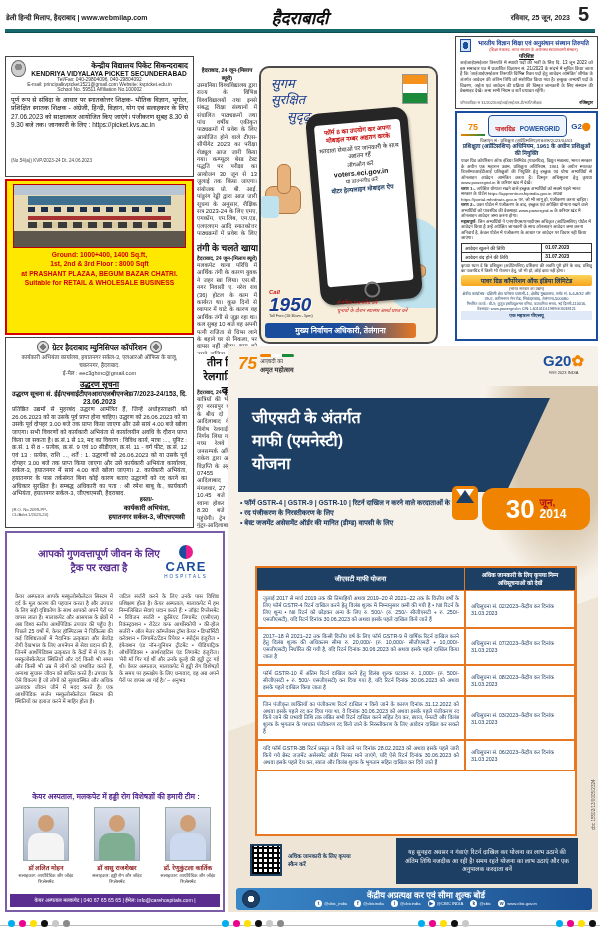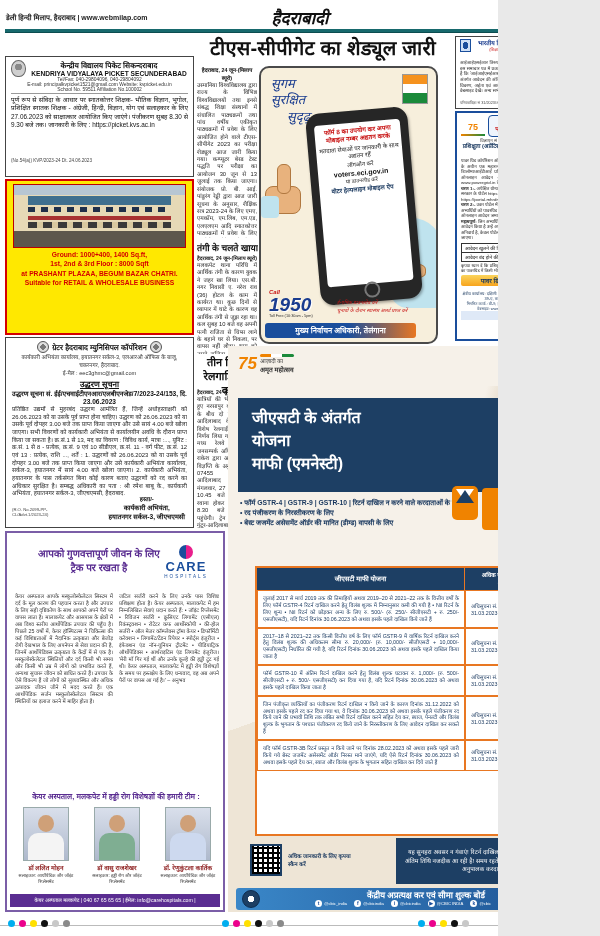--- a/index.html
+++ b/index.html
@@ -1,16 +1,16 @@
 <!DOCTYPE html>
 <html><head>
 <meta charset="utf-8">
 <style>
   html,body{margin:0;padding:0;background:#e9e9e9;}
-  .page{position:relative;width:498px;height:936px;background:#fff;overflow:hidden;
+  .page{position:relative;width:600px;height:936px;background:#fff;overflow:hidden;
         font-family:"Liberation Sans",sans-serif;color:#111;}
   .abs{position:absolute;}
   .ctr{text-align:center;}
   .just{text-align:justify;text-justify:inter-word;overflow:hidden;word-break:break-word;}
   .box{border:1px solid #444;background:#fff;box-sizing:border-box;}
   .masthead{font-family:"DejaVu Serif",serif;font-style:italic;font-weight:bold;}
   .dl{font-weight:bold;text-align:center;}
   
   .doc-photo{width:44px;height:52px;margin:0 auto;position:relative;overflow:hidden;
              border:1px solid #9aa;background:linear-gradient(#d9dfeb,#aeb9cc);}
@@ -36,21 +36,21 @@
   <div class="abs" style="left:6px;top:13px;width:180px;font-size:7px;font-weight:bold;color:#222;">डेली हिन्दी मिलाप, हैदराबाद | www.webmilap.com</div>
   <div class="abs masthead ctr" style="left:230px;top:6px;width:140px;font-size:17px;color:#111;">हैदराबादी</div>
   <div class="abs" style="left:440px;top:13px;width:130px;text-align:right;font-size:7px;font-weight:bold;color:#222;">रविवार, 25 जून, 2023</div>
   <div class="abs" style="left:578px;top:3px;width:20px;font-size:20px;font-weight:bold;color:#222;">5</div>
   <div class="abs" style="left:5px;top:29px;width:590px;height:3px;background:#17696d;border-bottom:1px solid #0c4d50;"></div>
 
   <div class="abs box" style="left:5px;top:56px;width:189px;height:121px;padding:3px 5px;">
     <div style="display:flex;align-items:center;gap:4px;">
       <div style="width:13px;height:15px;border-radius:50% 50% 45% 45%;background:radial-gradient(circle at 50% 40%,#888 30%,#cfcfcf 31%);border:1px solid #666;flex:0 0 auto;"></div>
       <div style="flex:1;text-align:center;">
-        <div style="font-size:7.5px;font-weight:bold;">केन्द्रीय विद्यालय पिकेट सिकन्दराबाद</div>
+        <div style="font-size:7.5px;font-weight:bold;text-align:right;">केन्द्रीय विद्यालय पिकेट सिकन्दराबाद</div>
         <div style="font-size:6.6px;font-weight:bold;">KENDRIYA VIDYALAYA PICKET SECUNDERABAD</div>
       </div>
     </div>
     <div class="ctr" style="font-size:4.9px;color:#333;">Tel/Fax: 040-29804096, 040-29804092</div>
     <div class="ctr" style="font-size:4.9px;color:#333;">E-mail: principalkvpicket1521@gmail.com  Website: kvpicket.edu.in</div>
     <div class="ctr" style="font-size:4.9px;color:#333;border-bottom:1px solid #999;padding-bottom:1px;">School No. 59511  Affiliation No.100002</div>
     <div class="just" style="margin-top:2px;font-size:6.4px;line-height:1.32;height:62px;">पूर्ण रूप से संविदा के आधार पर स्नातकोत्तर शिक्षक- भौतिक विज्ञान, भूगोल, प्रशिक्षित स्नातक शिक्षक - अंग्रेजी, हिन्दी, विज्ञान, योग एवं सलाहकार के लिए 27.06.2023 को साक्षात्कार आयोजित किए जाएंगे। पंजीकरण सुबह 8.30 से 9.30 बजे तक। जानकारी के लिए : https://picket.kvs.ac.in</div>
     <div style="font-size:4.6px;color:#444;">(No.54(a)) KVP/2023-24 Dt. 24.06.2023</div>
   </div>
 
@@ -82,21 +82,20 @@
     <div class="ctr" style="font-size:6.6px;font-weight:bold;">उद्धरण सूचना सं. ईई/एचवाईटीएनआर/एलबीएनजेड/7/2023-24/153, दि. 23.06.2023</div>
     <div class="just" style="font-size:5.9px;line-height:1.3;height:104px;margin-top:1px;color:#222;">प्रतिष्ठित उद्यमों से मुहरबंद उद्धरण आमंत्रित हैं, जिन्हें अधोहस्ताक्षरी को 26.06.2023 को या उसके पूर्व प्राप्त होना चाहिए। उद्धरण को 26.06.2023 को या उसके पूर्व दोपहर 3.00 बजे तक प्राप्त किया जाएगा और उसे सायं 4.00 बजे खोला जाएगा। सभी विवरणों को कार्यकारी अभियंता से कार्यालयीन अवधि के दौरान प्राप्त किया जा सकता है। क्र.सं.1 से 13, मद का विवरण : विविध कार्य, मात्रा :..., यूनिट : क्र.सं. 1 से 8 - प्रत्येक, क्र.सं. 9 एवं 10 सीडीएल, क्र.सं. 11 - वर्ग फीट, क्र.सं. 12 एवं 13 : प्रत्येक, राशि ..., शर्तें : 1. उद्धरणों को 26.06.2023 को या उसके पूर्व दोपहर 3.00 बजे तक प्राप्त किया जाएगा और उसे कार्यकारी अभियंता कार्यालय, सर्कल-3, हयातनगर में सायं 4.00 बजे खोला जाएगा। 2. कार्यकारी अभियंता, हयातनगर के पास तर्कसंगत बिना कोई कारण बताए उद्धरणों को रद करने का अधिकार सुरक्षित है। सम्बद्ध अधिकारी का पता : श्री रमेश बाबू के., कार्यकारी अभियंता, हयातनगर सर्कल-3, जीएचएमसी, हैदराबाद.</div>
     <div style="position:absolute;right:8px;bottom:6px;text-align:center;">
       <div style="font-size:6px;font-weight:bold;">हस्ता/-</div>
       <div style="font-size:6.6px;font-weight:bold;">कार्यकारी अभियंता,</div>
       <div style="font-size:6.6px;font-weight:bold;">हयातनगर सर्कल-3, जीएचएमसी</div>
     </div>
     <div style="position:absolute;left:6px;bottom:10px;width:48px;font-size:4.2px;color:#444;">(R.O. No.2099-PP-CL/Advt.1/2023-24)</div>
   </div>
 
-  <div class="abs ctr" style="left:197px;top:34px;width:252px;font-size:20px;font-weight:bold;letter-spacing:.2px;">टीएस-सीपीगेट का शेड्यूल जारी</div>
   <div class="abs" style="left:197px;top:66px;width:60px;height:172px;overflow:hidden;">
     <div class="dl" style="font-size:5.4px;">हैदराबाद, 24 जून-(मिलाप ब्यूरो)</div>
     <div class="just" style="font-size:5.8px;line-height:1.28;color:#222;">उस्मानिया विश्वविद्यालय द्वारा राज्य के विभिन्न विश्वविद्यालयों तथा इनसे संबद्ध शिक्षा संस्थानों में संचालित पाठ्यक्रमों तथा पांच वर्षीय एकीकृत पाठ्यक्रमों में प्रवेश के लिए आयोजित होने वाले टीएस-सीपीगेट 2023 का परीक्षा शेड्यूल आज जारी किया गया। कम्प्यूटर बेस्ड टेस्ट पद्धति पर परीक्षा का आयोजन 30 जून से 13 जुलाई तक किया जाएगा। संयोजक प्रो. बी. आई. पांडुरंग रेड्डी द्वारा आज जारी सूचना के अनुसार, शैक्षिक सत्र 2023-24 के लिए एमए, एमकॉम, एम.लिब, एम.एड, एलएलएम आदि स्नातकोत्तर पाठ्यक्रमों में प्रवेश के लिए आयोजित होने वाली टीएस-सीपीगेट परीक्षाओं हेतु पंजीकृत परीक्षार्थियों की संख्या 69,400 है। परीक्षा के आयोजन के लिए राज्य में कुल 30 परीक्षा केंद्र बनाए गए हैं। विभिन्न विषयों के लिए सिटिंग तीन पारी में— सुबह 9.30 से 11 बजे तथा शाम 4.30 से 6 बजे तक होगी। परीक्षार्थियों को निर्धारित परीक्षा केंद्र में समय से पूर्व उपस्थिति दर्ज करानी होगी। हॉल टिकट 25 जून के आसपास अधिकृत वेबसाइट https://cpget.tsche.ac.in तथा www.ouadmissions.com से डाउनलोड कर सकते हैं।</div>
   </div>
 
   <div class="abs" style="left:259px;top:66px;width:179px;height:278px;background:#f7efdc;border:2px solid #4a4a4a;border-radius:10px;box-sizing:border-box;overflow:hidden;">
     <div style="position:absolute;left:10px;top:8px;font-size:13px;font-weight:normal;font-style:italic;color:#1a3c8f;line-height:1.25;">
       <div>सुगम</div>
       <div style="margin-left:0;">सुरक्षित</div>
       <div style="margin-left:16px;">सुदृढ़</div>
@@ -215,36 +214,36 @@
     </div>
 
     <div style="position:absolute;right:14px;top:6px;text-align:center;">
       <div style="font-size:15px;font-weight:bold;color:#1a4e9c;"><span>G20</span><span style="color:#f08300;">✿</span></div>
       <div style="font-size:4px;color:#333;">भारत 2023 INDIA</div>
     </div>
 
     <div style="position:absolute;left:10px;top:52px;width:312px;height:94px;background:#1d3f64;clip-path:polygon(0 0,100% 0,86% 100%,0 100%);padding:8px 0 0 14px;box-sizing:border-box;">
       <div style="font-size:16px;font-weight:bold;color:#fff;line-height:1.45;">
         <div>जीएसटी के अंतर्गत</div>
+        <div>माफी (एमनेस्टी)</div>
         <div>योजना</div>
-        <div>माफी (एमनेस्टी)</div>
       </div>
     </div>
 
     <div style="position:absolute;left:12px;top:152px;width:225px;font-size:6.8px;font-weight:bold;color:#17365d;line-height:1.5;">
       <div>• <span>फॉर्म GSTR-4 | GSTR-9 | GSTR-10 | रिटर्न दाखिल न करने वाले करदाताओं के लिए</span></div>
       <div>• <span>रद पंजीकरण के निरस्तीकरण के लिए</span></div>
       <div>• <span>बेस्ट जजमेंट असेसमेंट ऑर्डर की मानित (डीम्ड) वापसी के लिए</span></div>
     </div>
 
     <div style="position:absolute;left:224px;top:140px;width:26px;height:34px;background:#f08300;border-radius:5px;padding:2px;box-sizing:border-box;">
       <div style="width:0;height:0;margin:1px auto 0;border-left:9px solid transparent;border-right:9px solid transparent;border-top:13px solid #fff;"></div>
       <div style="width:0;height:0;margin:-26px auto 0;border-left:9px solid transparent;border-right:9px solid transparent;border-bottom:13px solid #1d3f64;transform:translateY(14px);"></div>
     </div>
-    <div style="position:absolute;left:254px;top:142px;width:108px;height:42px;background:#f08300;border-radius:4px;display:flex;align-items:center;justify-content:center;gap:5px;">
+    <div style="position:absolute;left:254px;top:142px;width:108px;height:42px;background:#f08300;border-radius:12px;display:flex;align-items:center;justify-content:center;gap:5px;">
       <span style="font-size:26px;font-weight:bold;color:#fff;">30</span>
       <span style="text-align:left;line-height:1;">
         <div style="font-size:10px;font-weight:bold;color:#b31212;">जून,</div>
         <div style="font-size:12px;font-weight:bold;color:#fff;">2014</div>
       </span>
     </div>
 
     <div style="position:absolute;left:27px;top:220px;width:318px;height:266px;border:2px solid #e87722;background:#fff;overflow:hidden;">
       <div style="display:flex;background:#1d3f64;color:#fff;">
         <div style="width:208px;font-size:6.6px;font-weight:bold;text-align:center;padding:6px 4px;box-sizing:border-box;border-right:1px solid #e87722;">जीएसटी माफी योजना</div>

